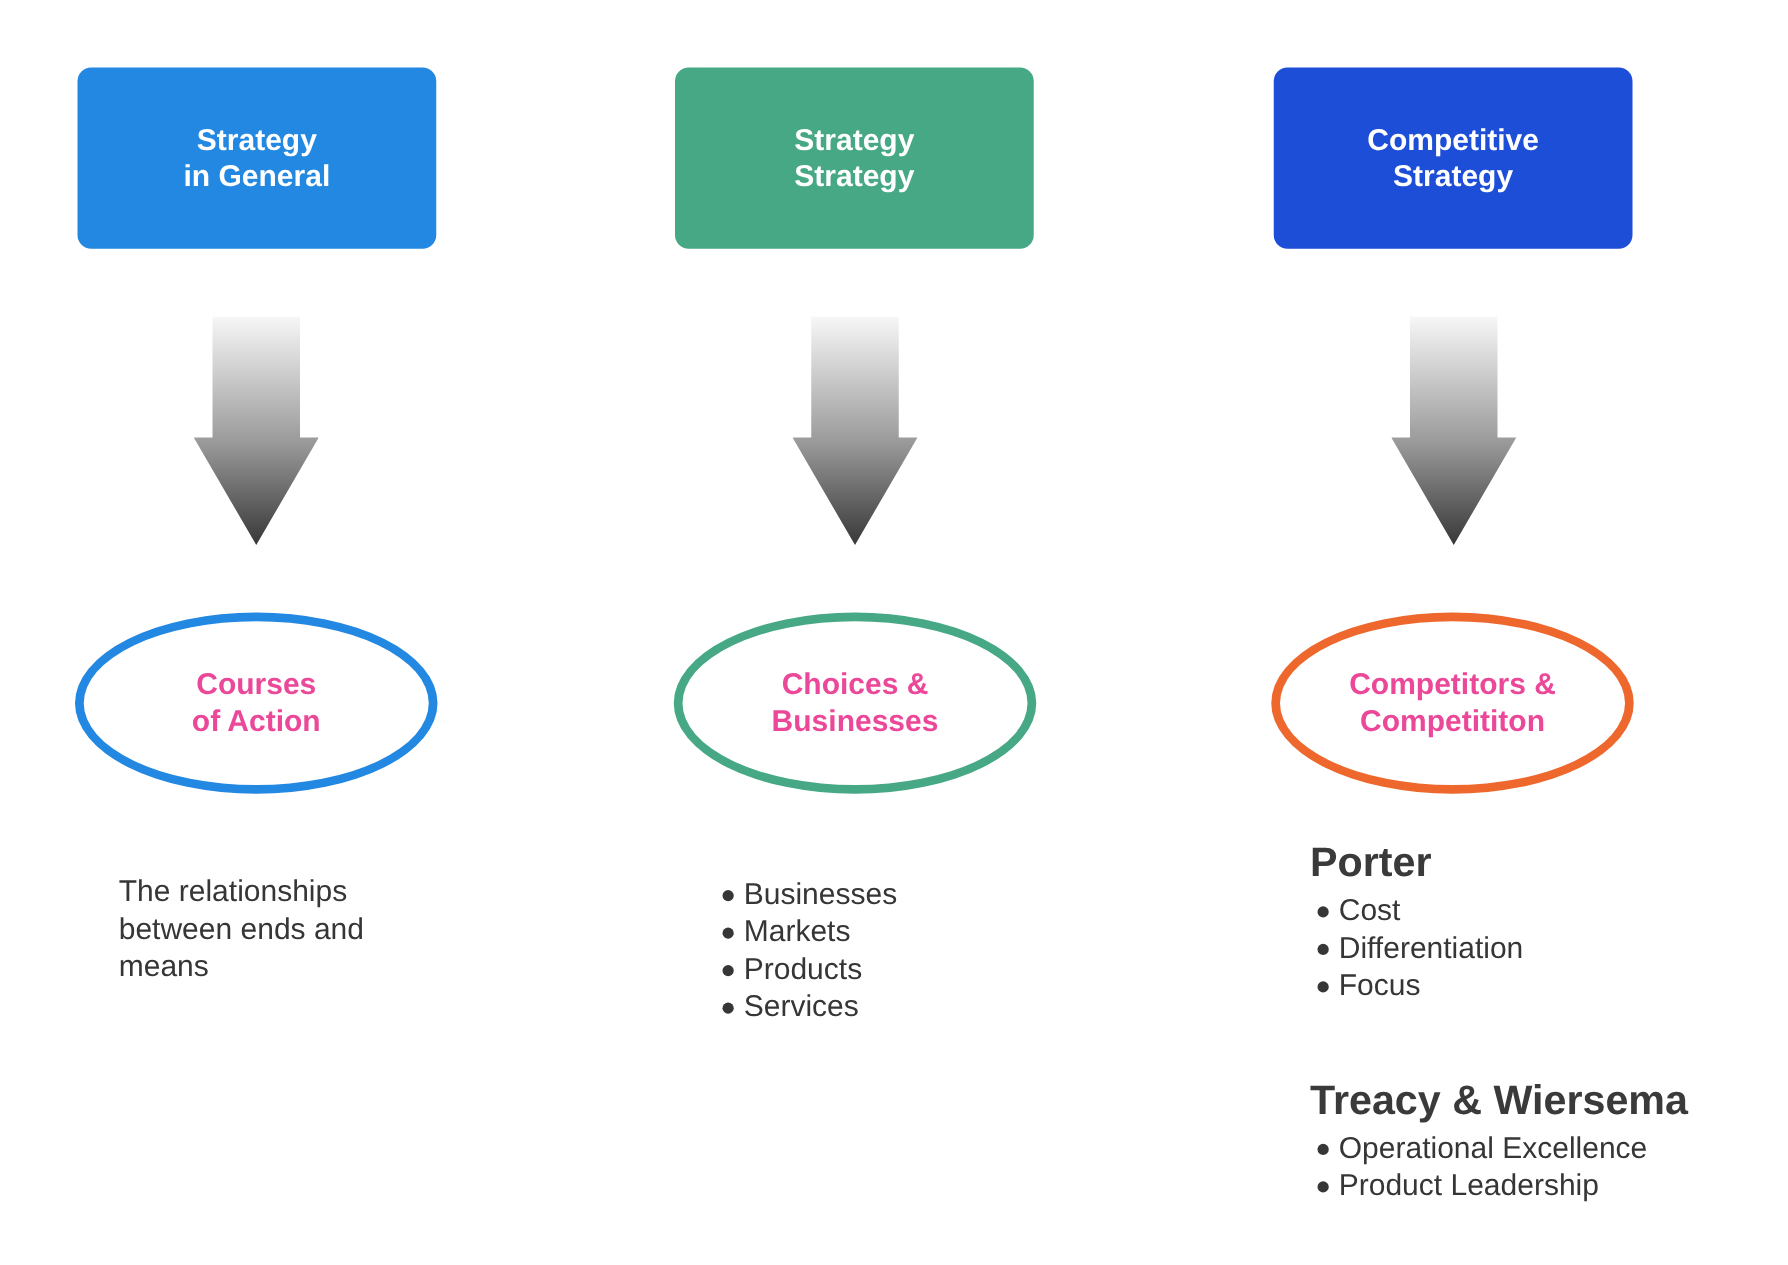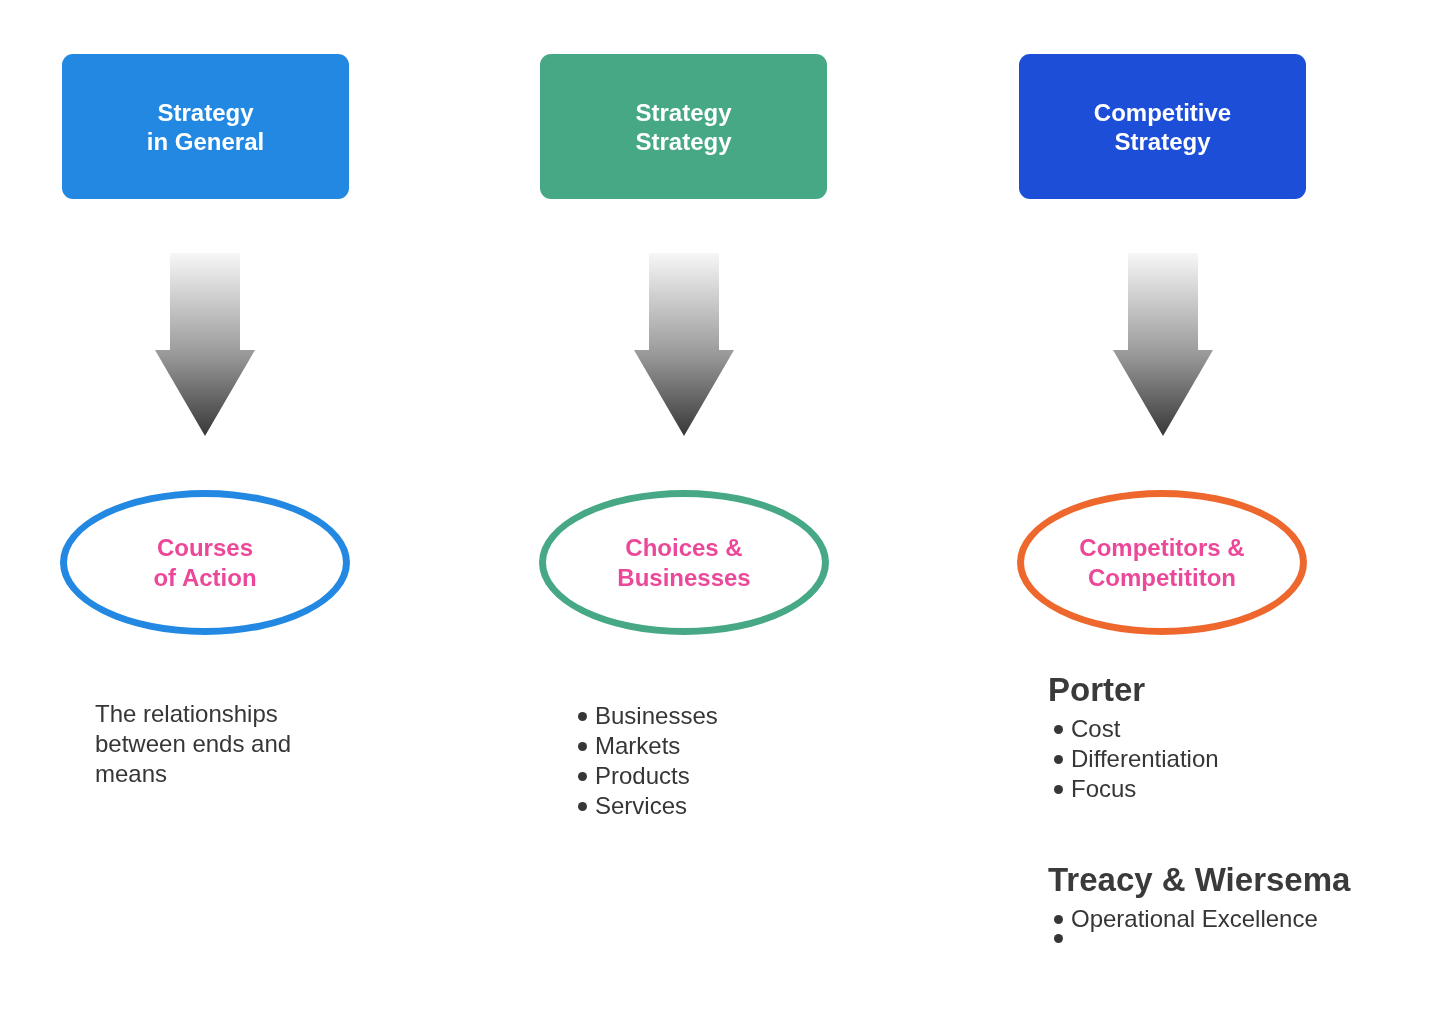--- a/index.html
+++ b/index.html
@@ -203,17 +203,18 @@
 
   <div class="section section-treacy">
     <h3 class="section-heading">Treacy &amp; Wiersema</h3>
     <ul class="bullet-list">
       <li>
         <span class="dot"></span>
         <span>Operational Excellence</span>
       </li>
       <li>
         <span class="dot"></span>
+        <span>Product Leadership</span>
       </li>
     </ul>
   </div>
 
 </div>
 
 </body></html>

